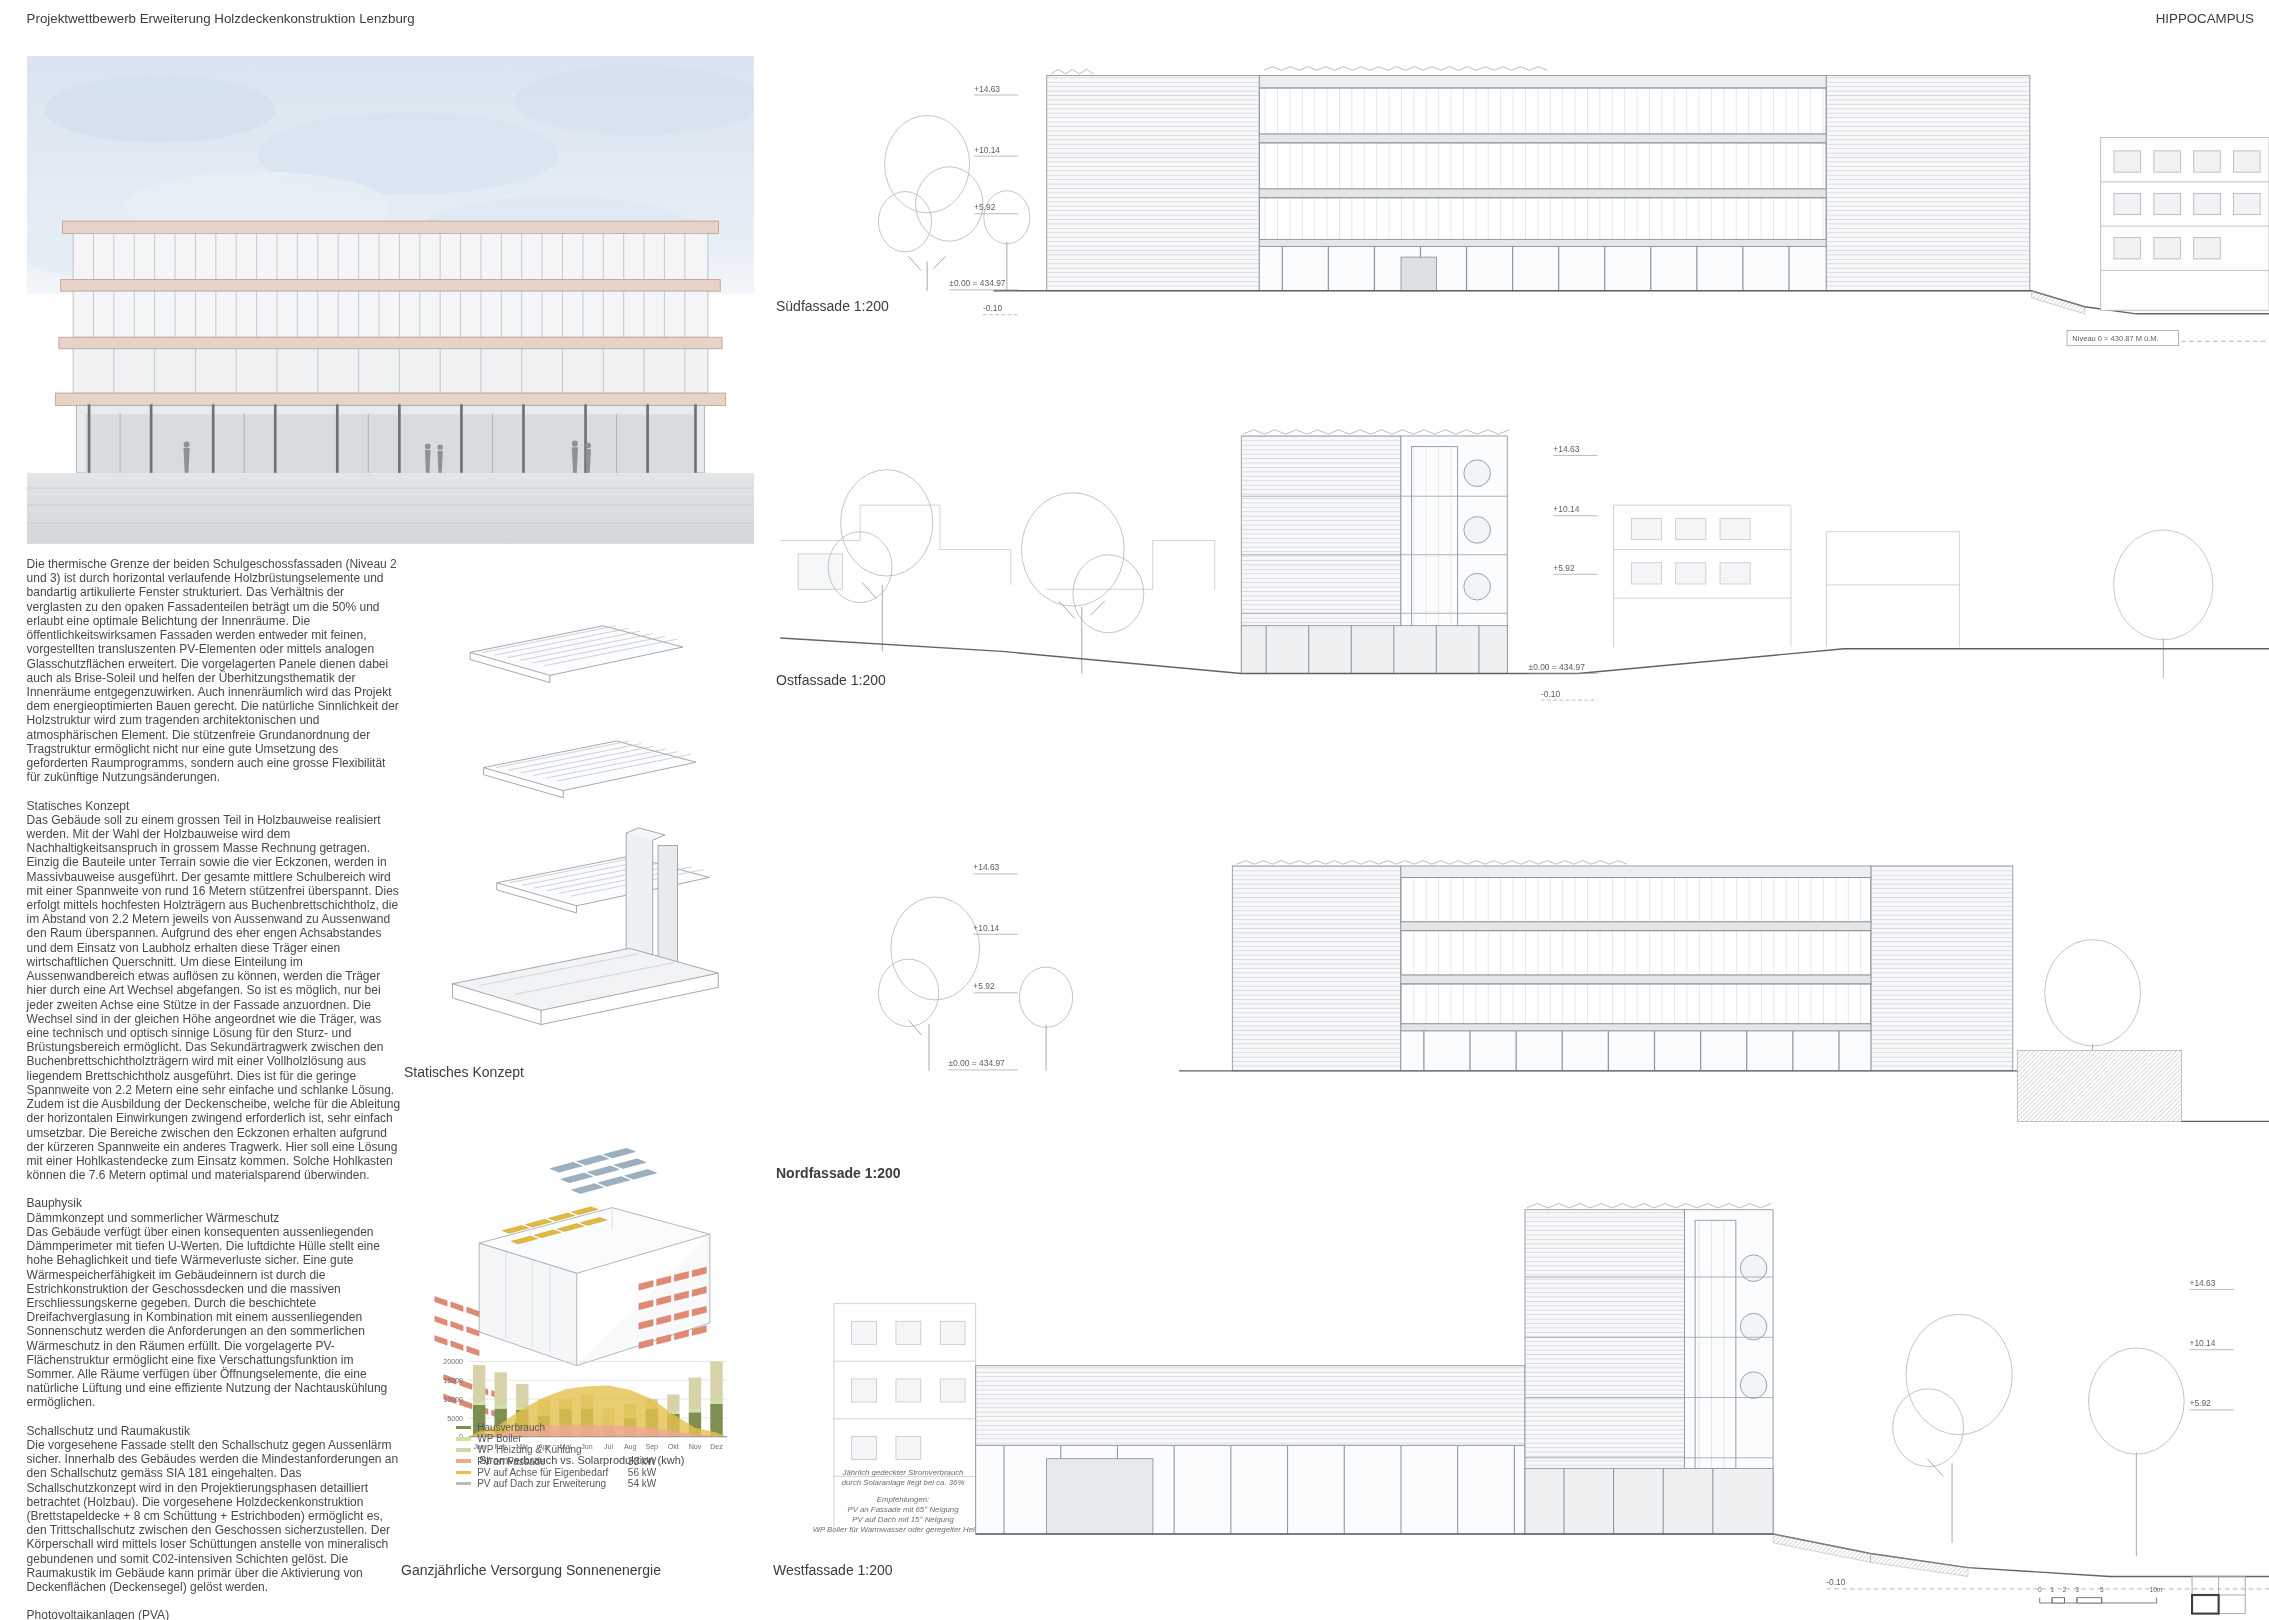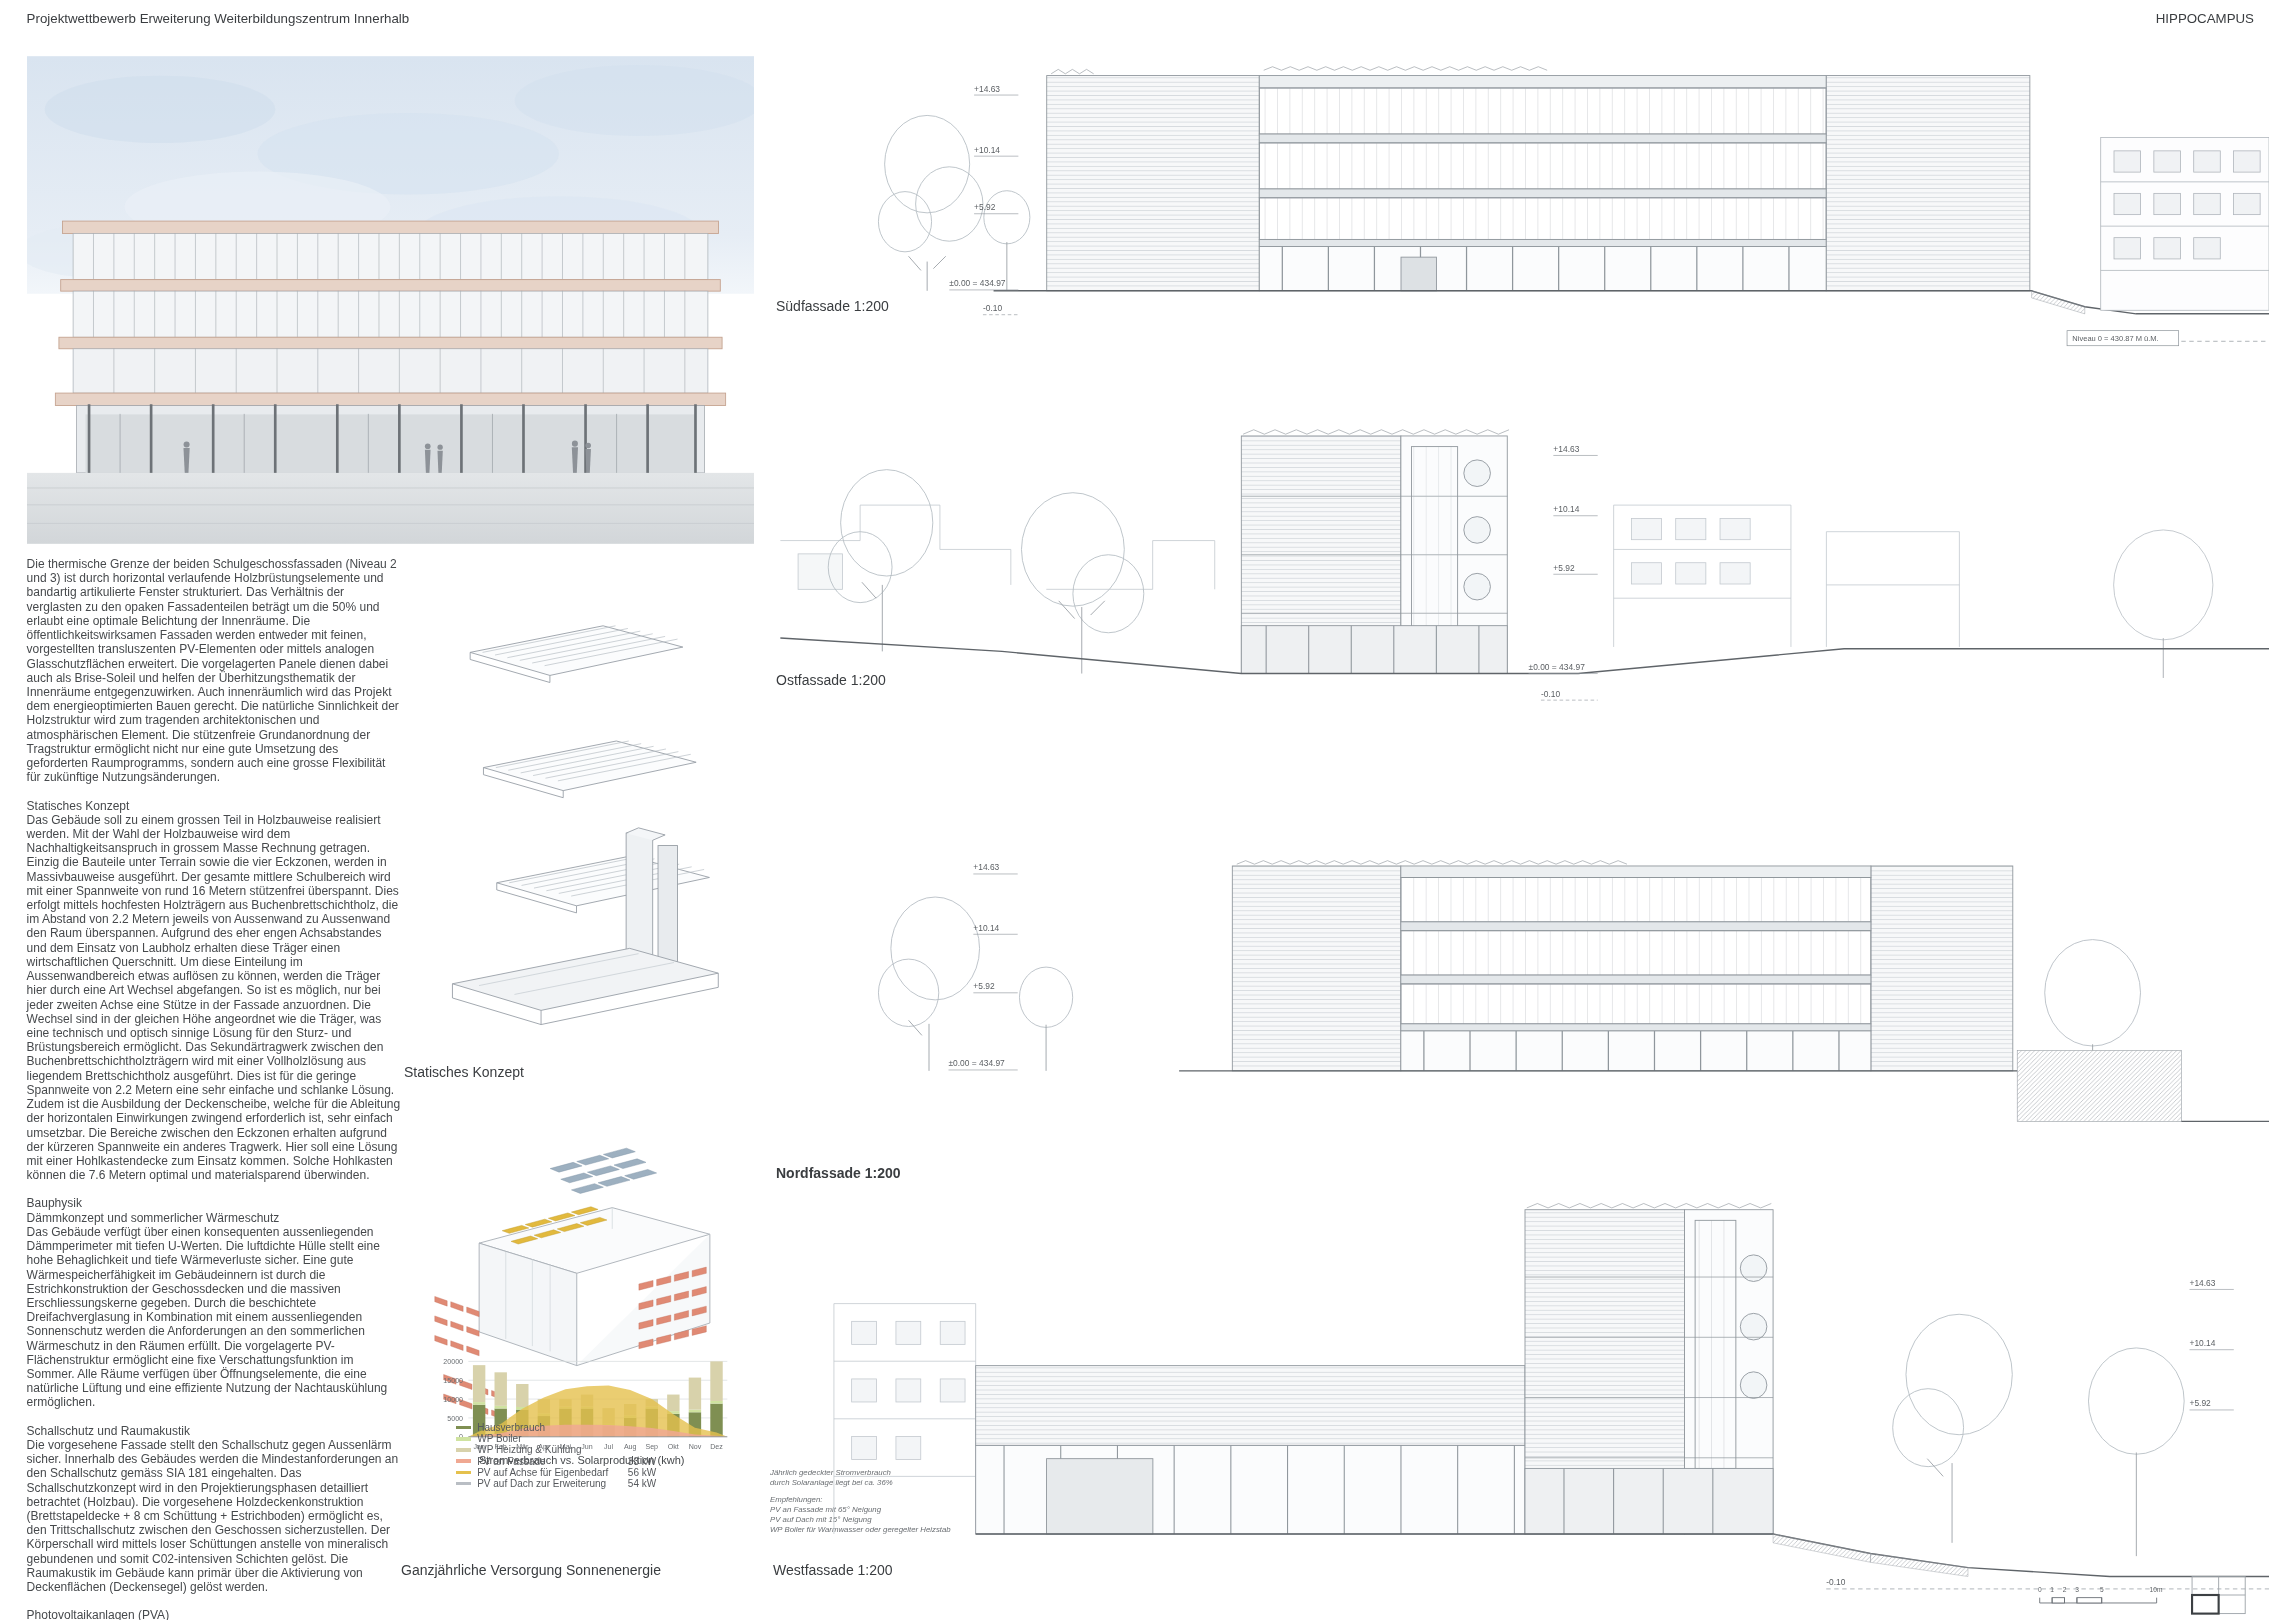--- a/index.html
+++ b/index.html
@@ -16,28 +16,28 @@
   .annS{font-size:8.5px;fill:#5b5f63;}
   .elv{position:absolute;}
   .chart-title{position:absolute;left:456px;top:1454px;font-size:11px;color:#46494c;margin-left:23px;}
   .legend{position:absolute;left:456px;top:1422px;width:372px;font-size:10px;color:#55585c;}
   .lg-row{display:flex;align-items:center;height:11.2px;}
   .sw{display:inline-block;width:15px;height:3.5px;margin-right:6.2px;flex:0 0 15px;}
   .lg-lab{width:144px;}
   .lg-kw{width:35px;text-align:right;}
   .notes{position:absolute;left:770px;top:1468px;width:266px;font-size:7.8px;
          font-style:italic;color:#6a6e72;line-height:1.25;}
-  .notes .blk{margin-bottom:8px;white-space:pre-line;}
+  .notes .blk{margin-bottom:8px;white-space:pre-line;text-align:center;}
 </style>
 </head>
 <body>
 
 <div id="sheet">
 
-  <div class="hdr" style="left:26.6px;">Projektwettbewerb Erweiterung Weiterbildungszentrum Innerhalb</div>
+  <div class="hdr" style="left:26.6px;">Projektwettbewerb Erweiterung Holzdeckenkonstruktion Lenzburg</div>
   <div class="hdr" style="right:16px;">HIPPOCAMPUS</div>
 
   <div class="hero">
     <svg width="727" height="488" viewBox="0 0 820 550">
       <defs>
         <linearGradient id="skyg" x1="0" y1="0" x2="0" y2="1">
           <stop offset="0" stop-color="#d9e4f0"></stop>
             <stop offset="0.75" stop-color="#e6edf5"></stop>
           <stop offset="1" stop-color="#f2f6fa"></stop>
         </linearGradient>

